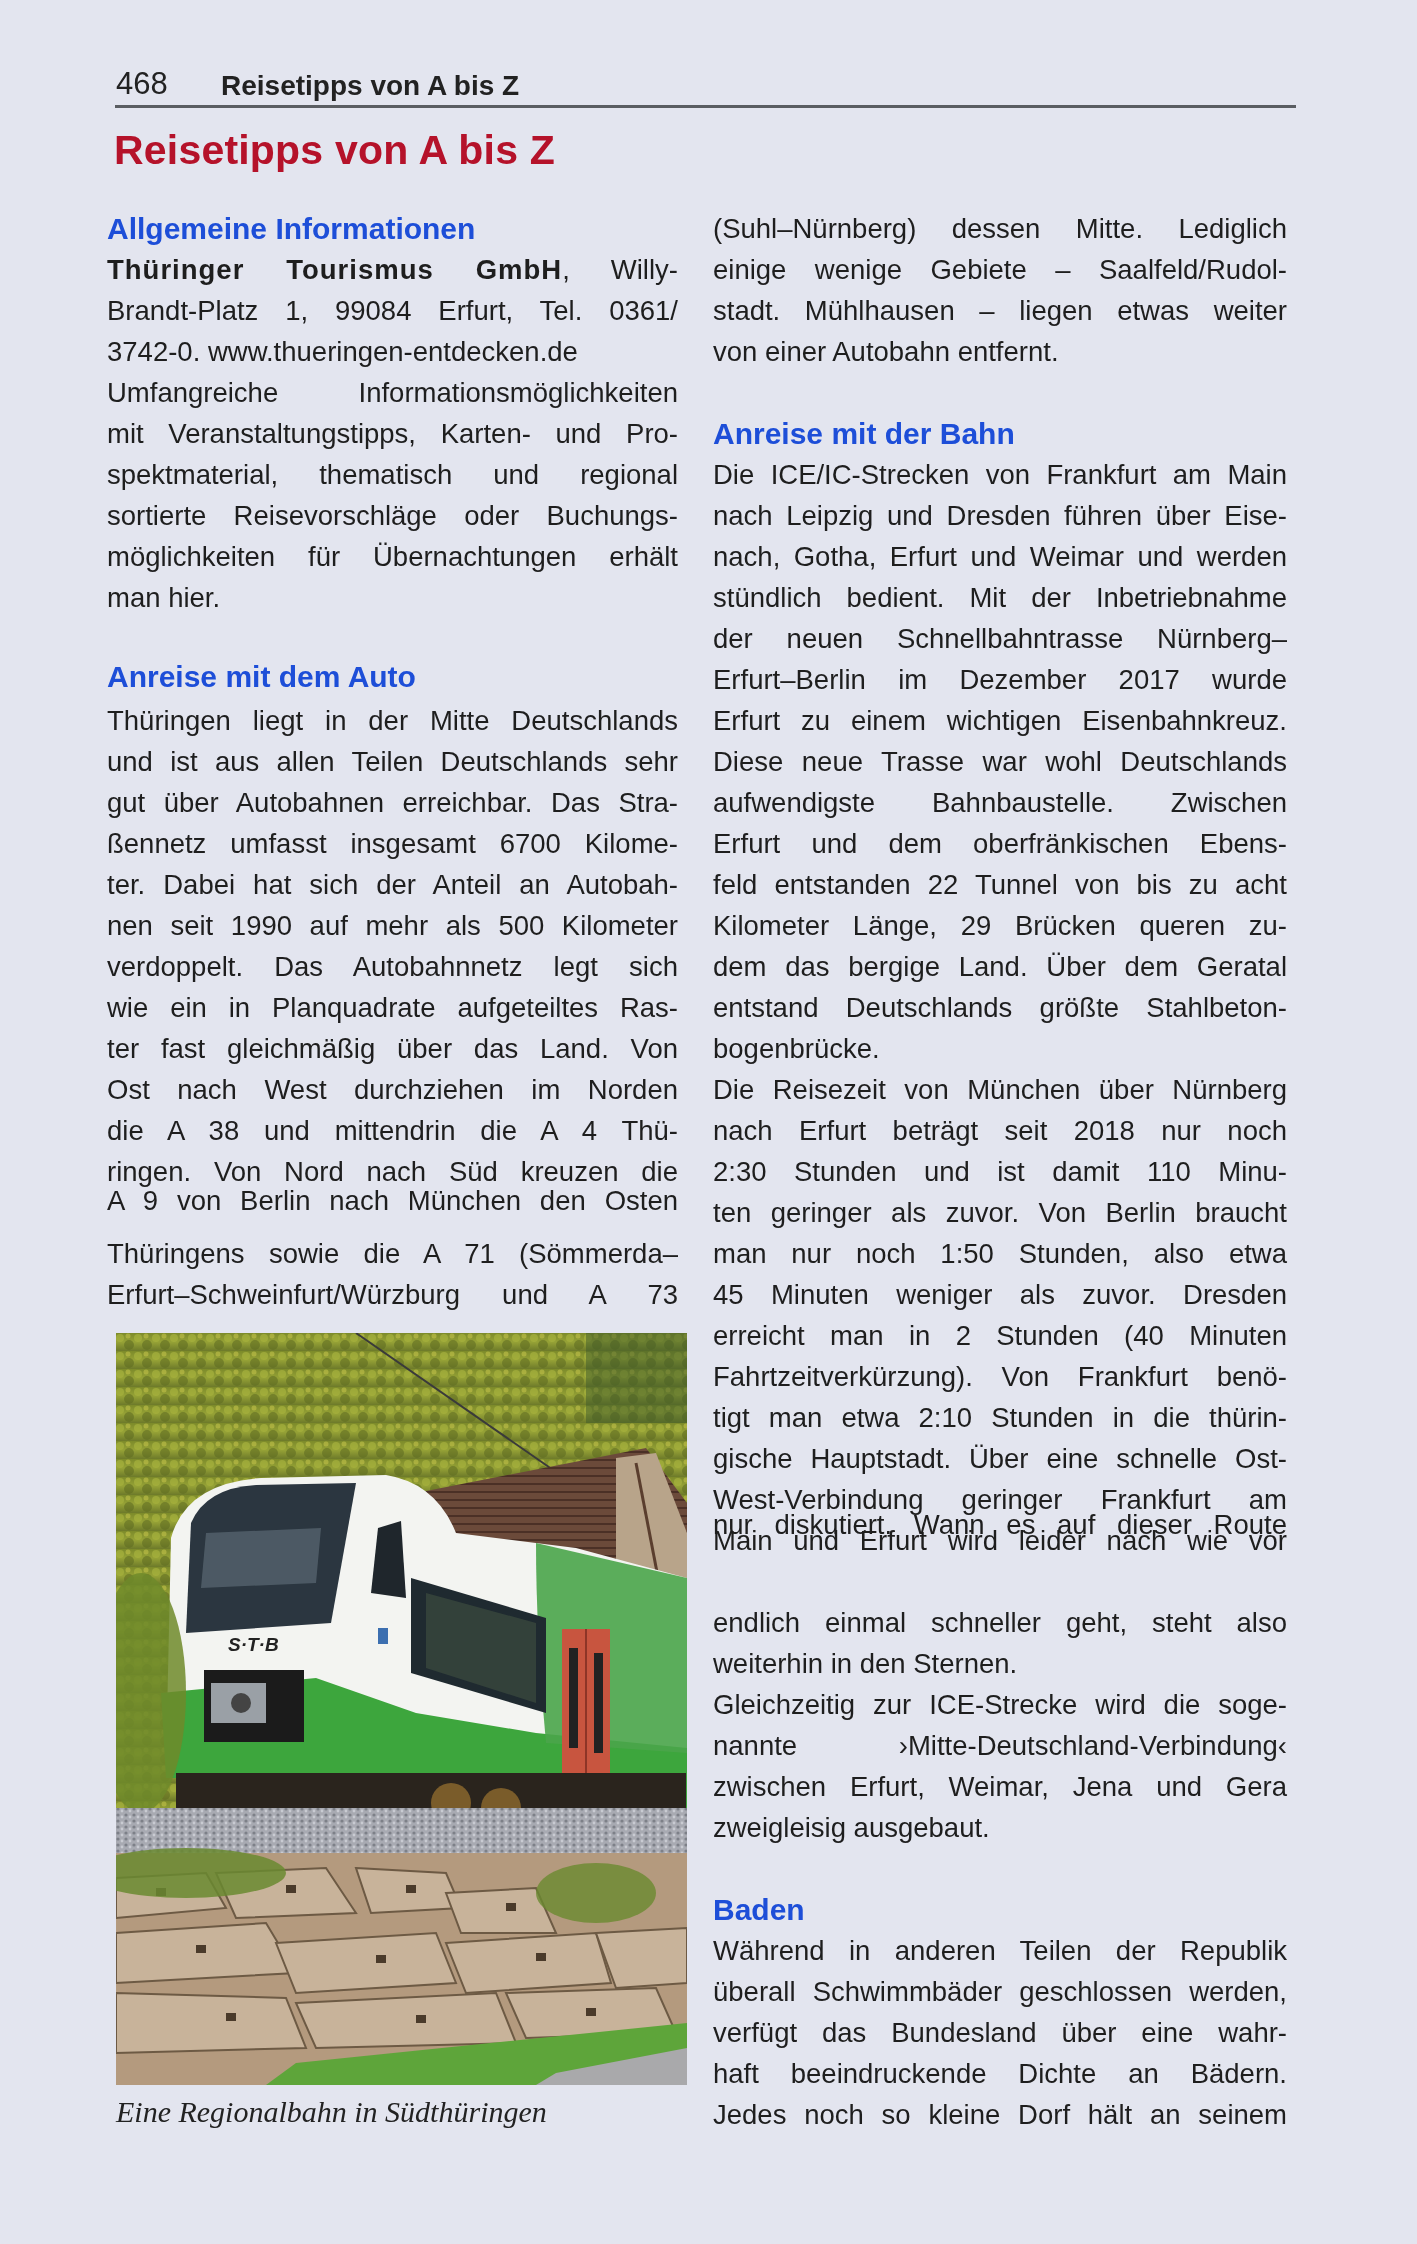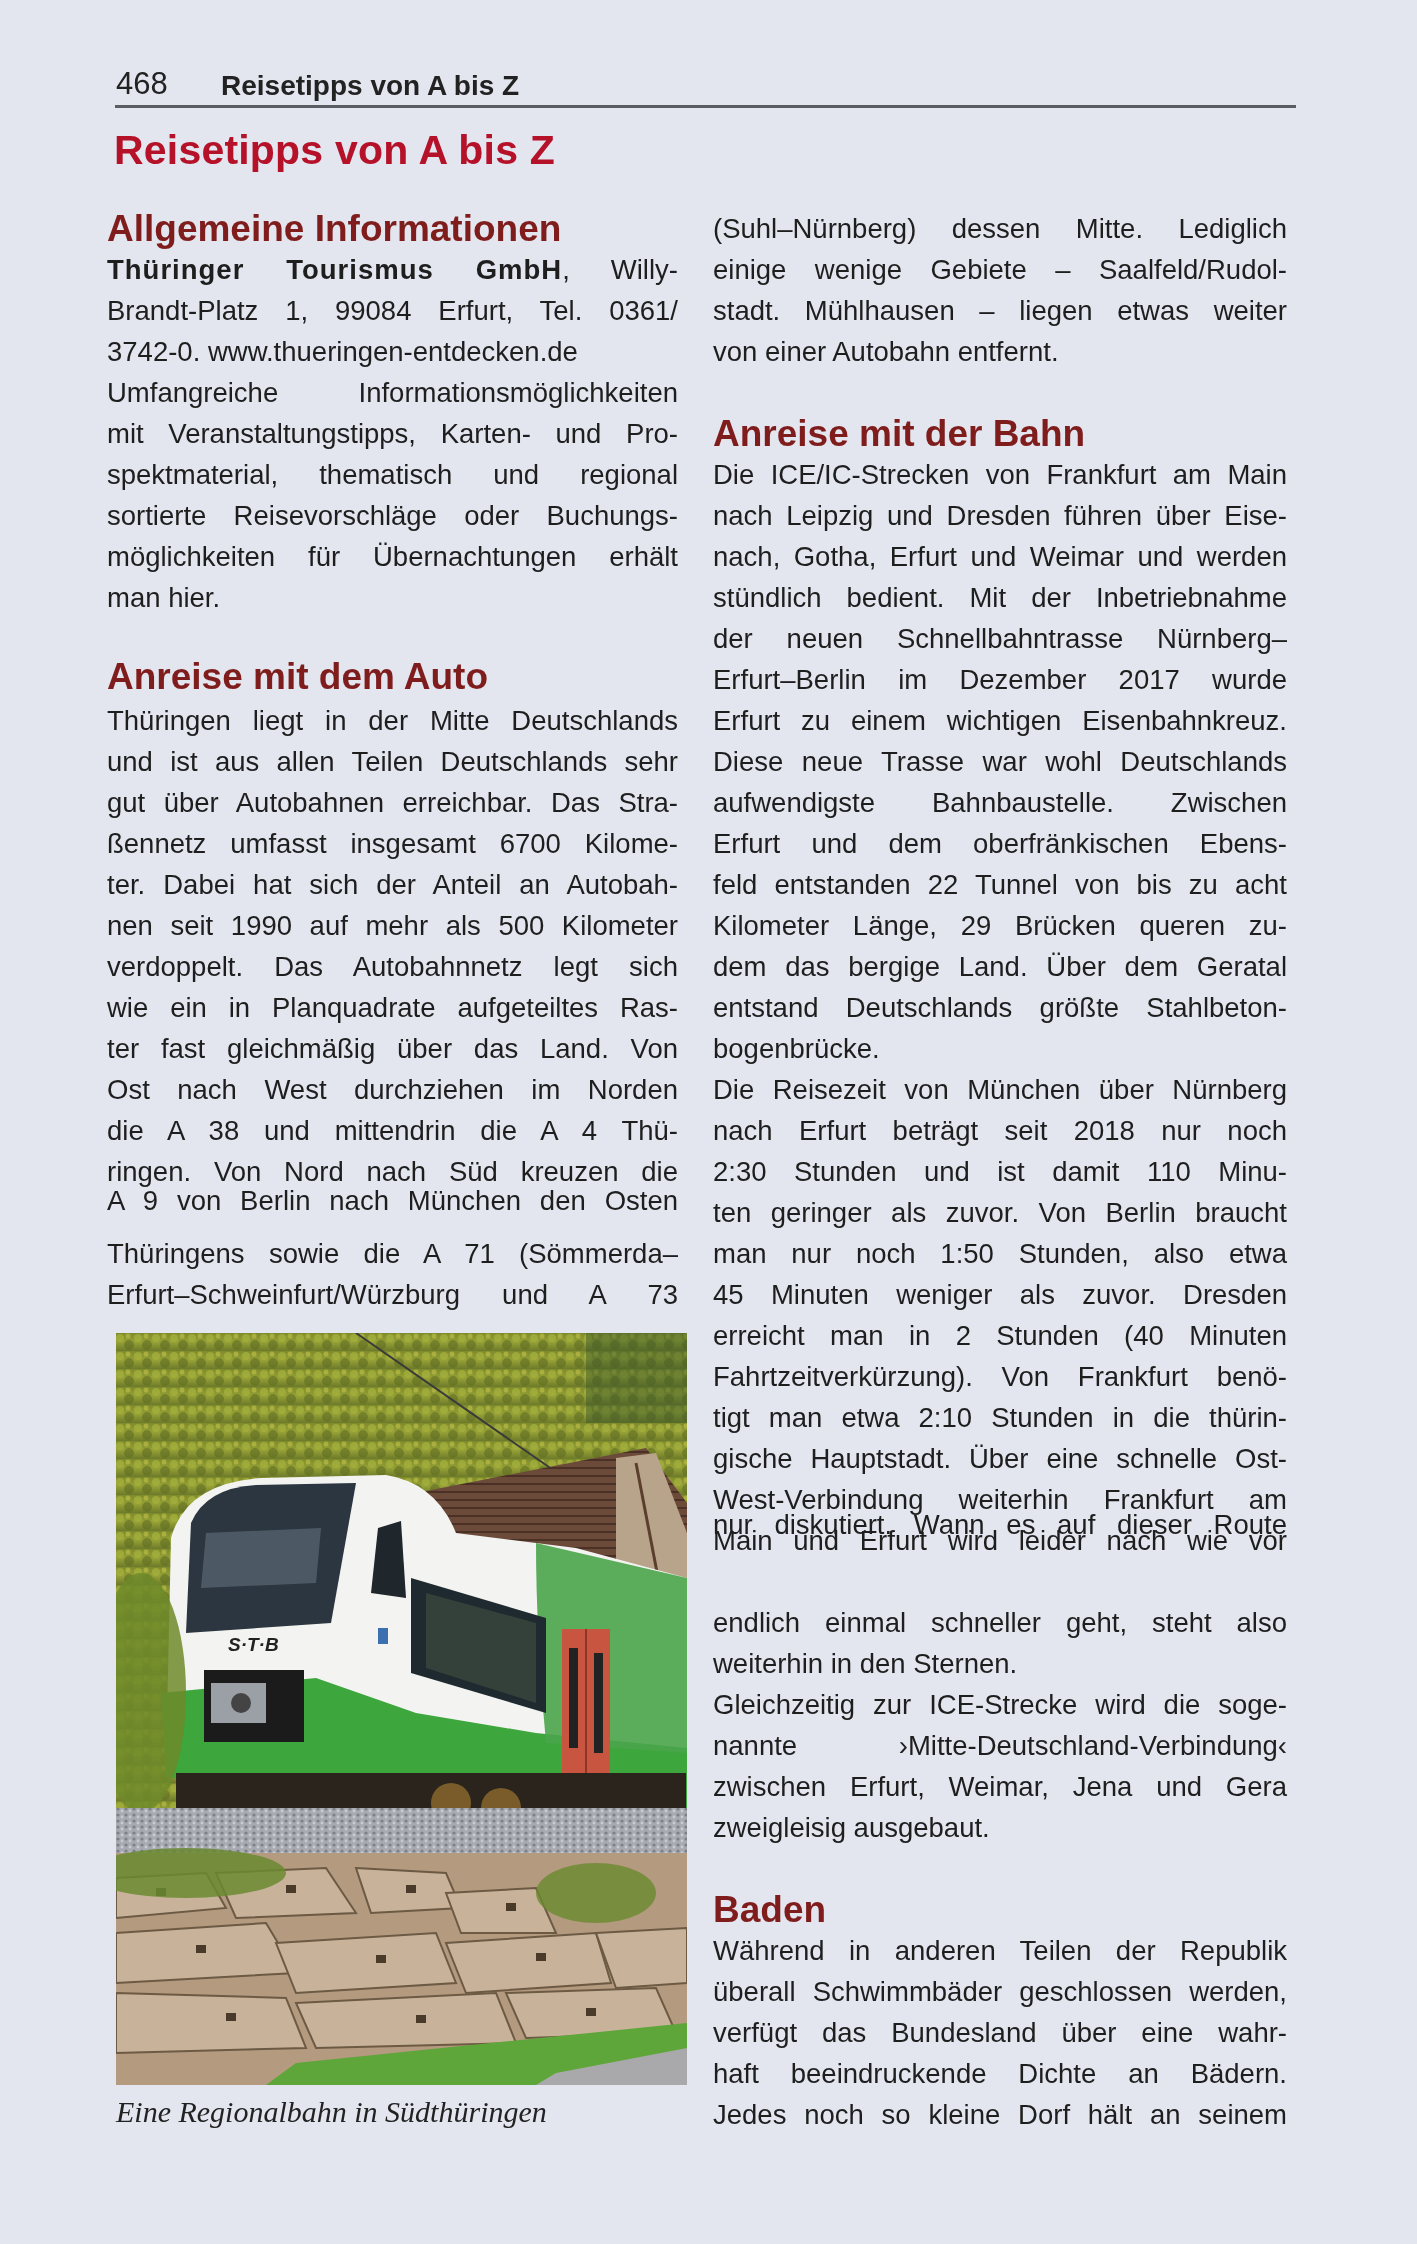--- a/index.html
+++ b/index.html
@@ -16,21 +16,21 @@
   .col { position: absolute; width: 571px; }
   .col.left { left: 107px; }
   .col.right { left: 713px; width: 574px; }
   .line {
     position: absolute; left: 0; width: 100%; height: 41px;
     font-size: 27.5px; line-height: 41px; white-space: nowrap;
     text-align: justify; text-align-last: justify;
   }
   .line.last { text-align-last: left; }
   .head {
-    position: absolute; left: 0; font-size: 37px; font-weight: bold; color: #7f1d1d;
+    position: absolute; left: 0; font-size: 30px; font-weight: bold; color: #1d4ed8;
     line-height: 41px; white-space: nowrap;
   }
   .bold { font-weight: bold; letter-spacing: 1px; }
   .photo {
     left: 107px; top: 1333px; width: 571px; height: 752px; overflow: hidden;
     background: #6f7a2a;
   }
   .caption {
     left: 107px; top: 2095px; font-family: "Liberation Serif", "DejaVu Serif", serif;
     font-style: italic; font-size: 30px; color: #222;
@@ -203,21 +203,21 @@
   <div class="line" style="top:1069px;">Die Reisezeit von München über Nürnberg</div>
   <div class="line" style="top:1110px;">nach Erfurt beträgt seit 2018 nur noch</div>
   <div class="line" style="top:1151px;">2:30 Stunden und ist damit 110 Minu-</div>
   <div class="line" style="top:1192px;">ten geringer als zuvor. Von Berlin braucht</div>
   <div class="line" style="top:1233px;">man nur noch 1:50 Stunden, also etwa</div>
   <div class="line" style="top:1274px;">45 Minuten weniger als zuvor. Dresden</div>
   <div class="line" style="top:1315px;">erreicht man in 2 Stunden (40 Minuten</div>
   <div class="line" style="top:1356px;">Fahrtzeitverkürzung). Von Frankfurt benö-</div>
   <div class="line" style="top:1397px;">tigt man etwa 2:10 Stunden in die thürin-</div>
   <div class="line" style="top:1438px;">gische Hauptstadt. Über eine schnelle Ost-</div>
-  <div class="line" style="top:1479px;">West-Verbindung weiterhin Frankfurt am</div>
+  <div class="line" style="top:1479px;">West-Verbindung geringer Frankfurt am</div>
   <div class="line" style="top:1520px;">Main und Erfurt wird leider nach wie vor</div>
   <div class="line" style="top:1504px;">nur diskutiert. Wann es auf dieser Route</div>
   <div class="line" style="top:1602px;">endlich einmal schneller geht, steht also</div>
   <div class="line last" style="top:1643px;">weiterhin in den Sternen.</div>
   <div class="line" style="top:1684px;">Gleichzeitig zur ICE-Strecke wird die soge-</div>
   <div class="line" style="top:1725px;">nannte ›Mitte-Deutschland-Verbindung‹</div>
   <div class="line" style="top:1766px;">zwischen Erfurt, Weimar, Jena und Gera</div>
   <div class="line last" style="top:1807px;">zweigleisig ausgebaut.</div>
 
   <div class="head" style="top:1889px;">Baden</div>

